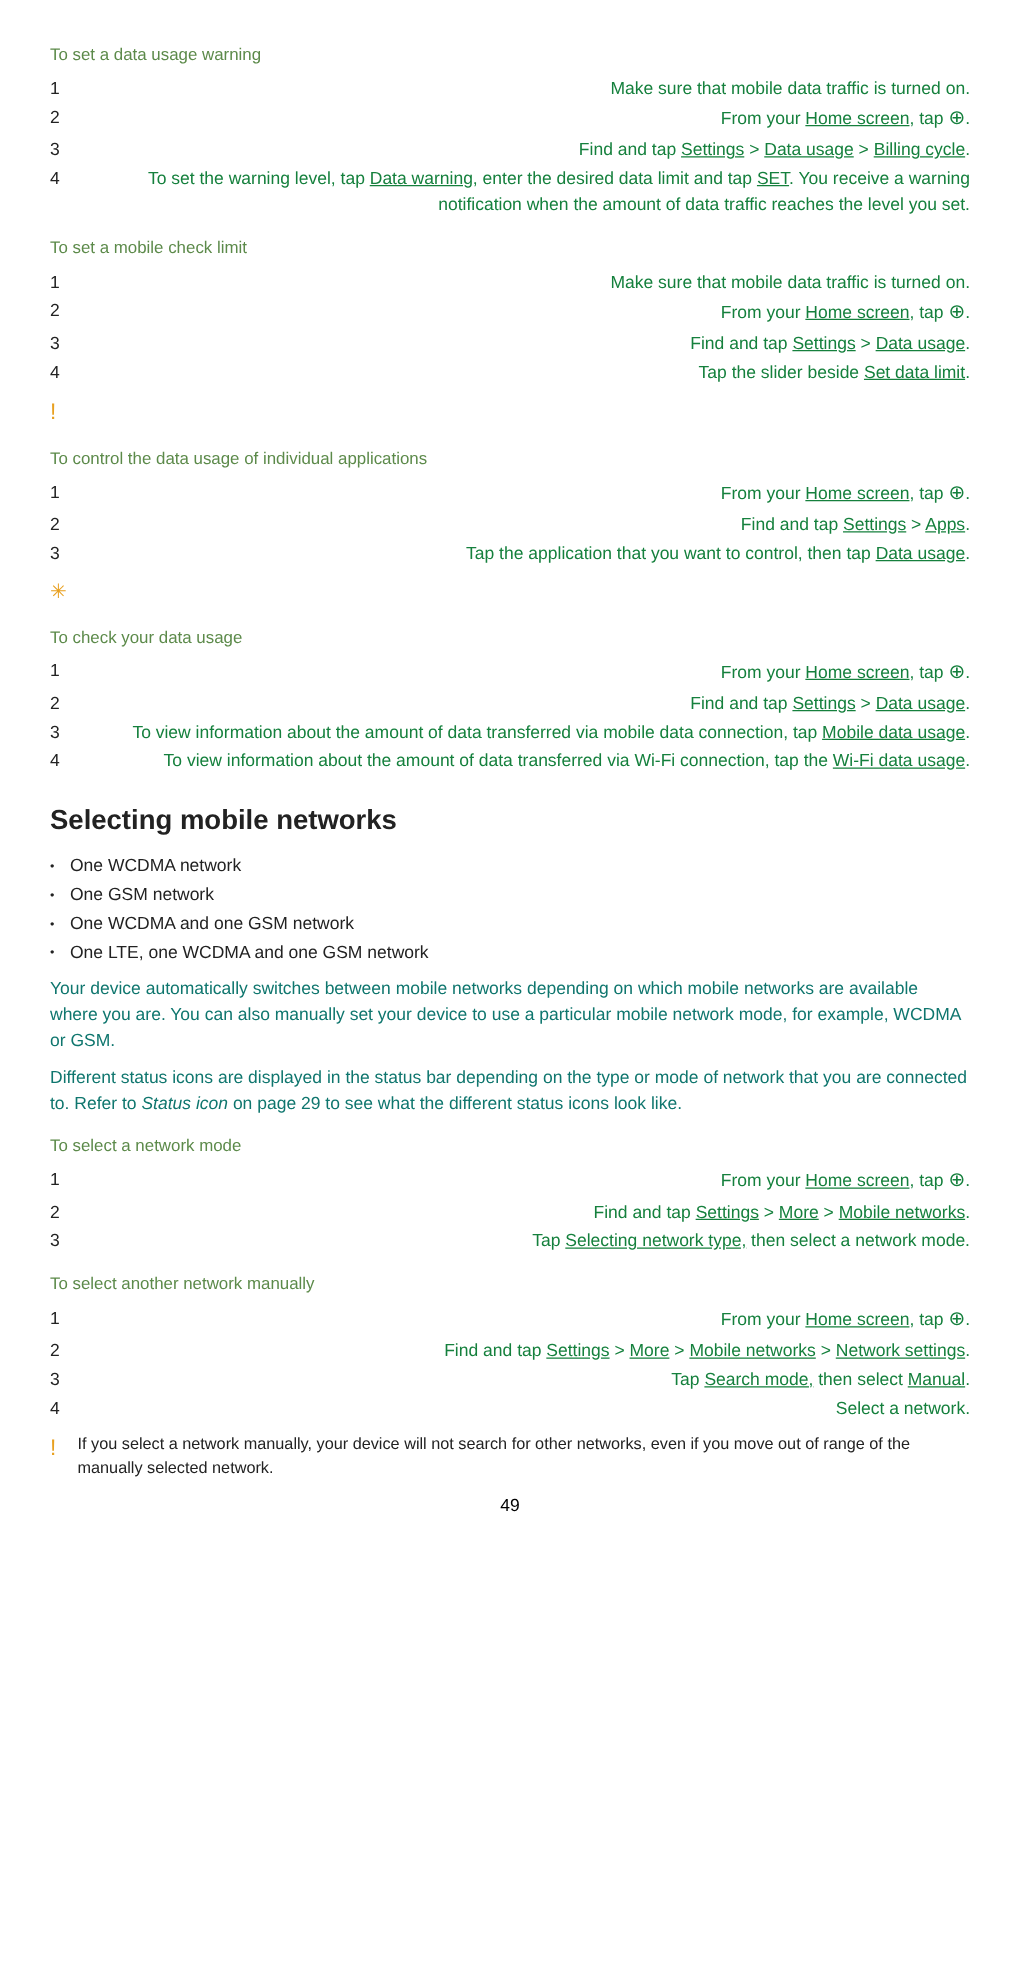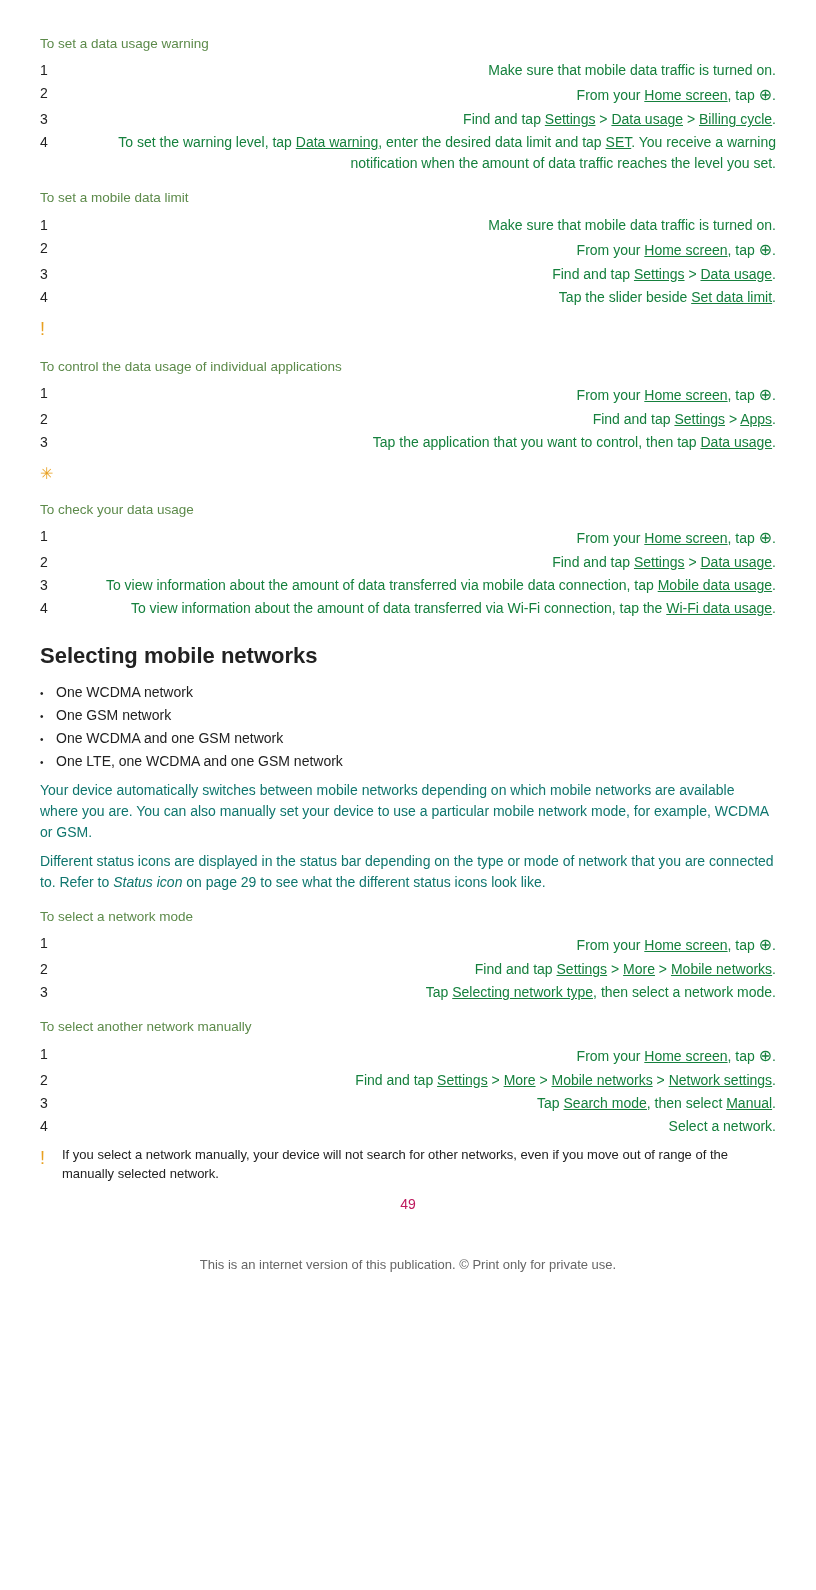--- a/index.html
+++ b/index.html
@@ -84,21 +84,21 @@
     .italic {
       font-style: italic;
     }
     .page-footer {
       text-align: center;
       margin-top: 40px;
       font-size: 13px;
       color: #666;
     }
     .page-number {
-      color: #be185d;
+      color: #000000;
       text-align: center;
       font-size: 14px;
       margin-bottom: 8px;
     }
     .paragraph {
       font-size: 14px;
       margin-bottom: 8px;
       color: #0f766e;
     }
     .exclamation-icon {
@@ -128,21 +128,21 @@
         <span class="text">Find and tap <span class="bold-underline">Settings</span> &gt; <span class="bold-underline">Data usage</span> &gt; <span class="bold-underline">Billing cycle</span>.</span>
       </li>
       <li>
         <span class="num">4</span>
         <span class="text">To set the warning level, tap <span class="bold-underline">Data warning</span>, enter the desired data limit and tap <span class="bold-underline">SET</span>. You receive a warning notification when the amount of data traffic reaches the level you set.</span>
       </li>
     </ol>
   </div>
 
   <div>
-    <div class="section-heading">To set a mobile data limit</div>
+    <div class="section-heading">To set a mobile check limit</div>
     <ol>
       <li>
         <span class="num">1</span>
         <span class="text">Make sure that mobile data traffic is turned on.</span>
       </li>
       <li>
         <span class="num">2</span>
         <span class="text">From your <span class="bold-underline">Home screen</span>, tap <span style="font-size:16px;">⊕</span>.</span>
       </li>
       <li>
@@ -264,15 +264,14 @@
         </li>
       </ol>
       <div class="note-block">
         <span class="exclamation-icon">!</span>
         <span class="note-text">If you select a network manually, your device will not search for other networks, even if you move out of range of the manually selected network.</span>
       </div>
     </div>
   </div>
 
   <div class="page-number">49</div>
-  <div class="page-footer">This is an internet version of this publication. © Print only for private use.</div>
 
 </div>
 
 </body></html>

